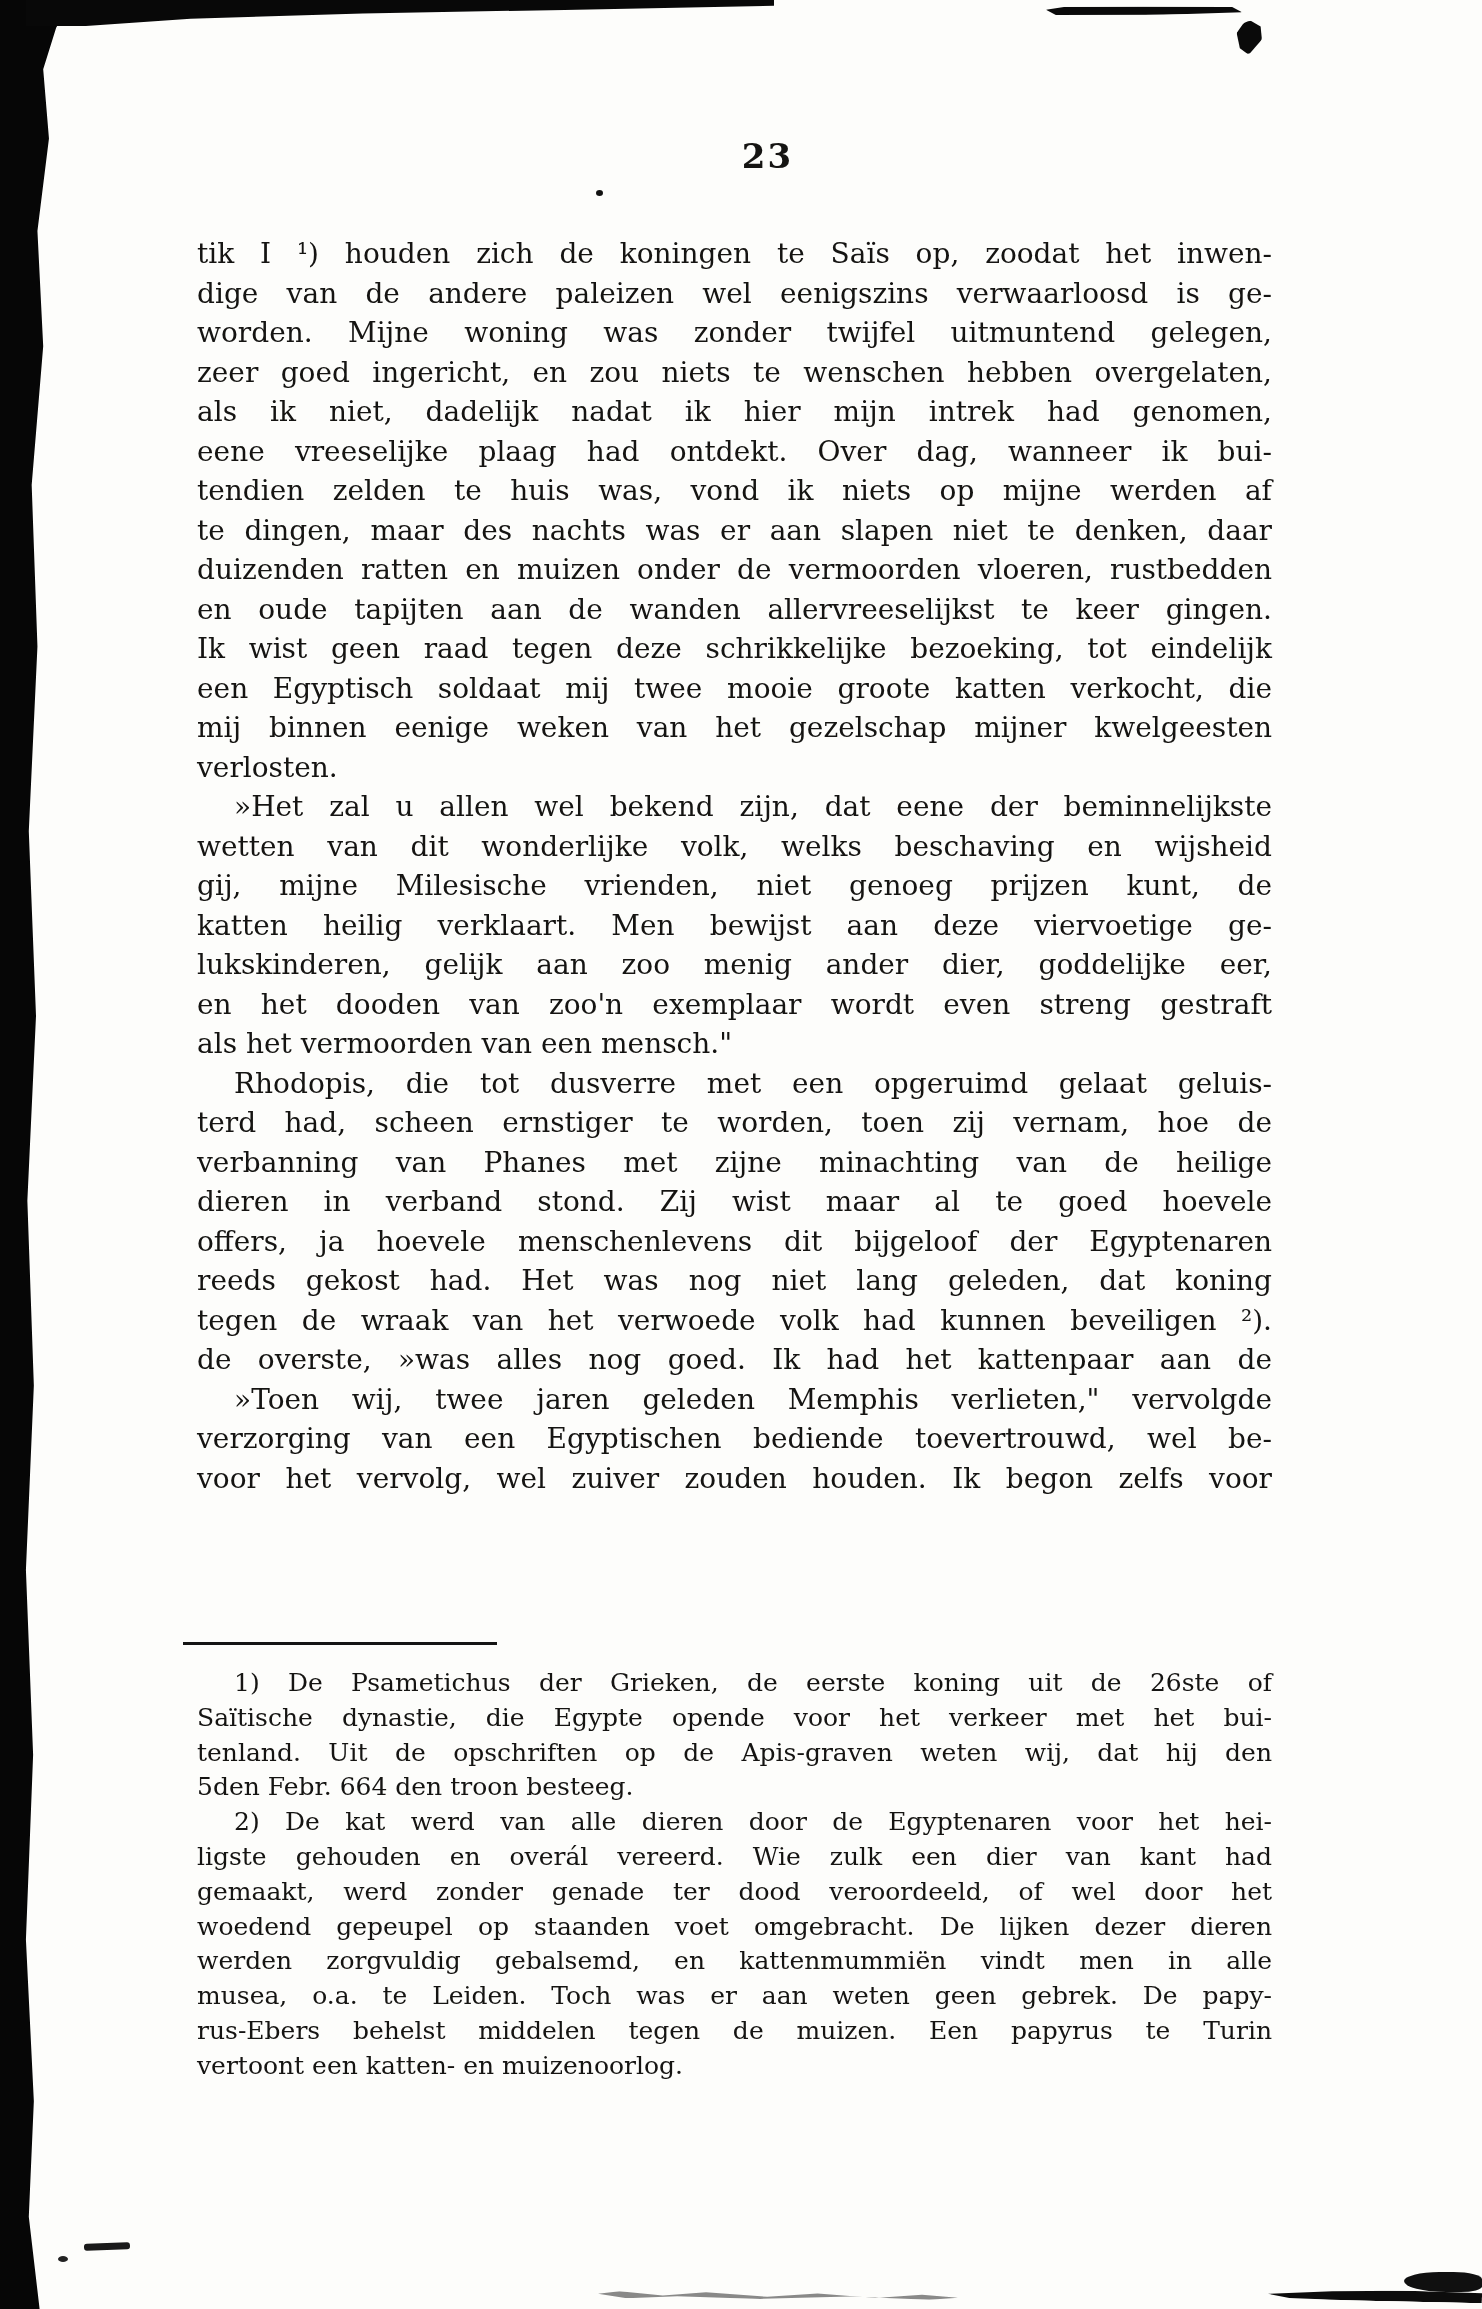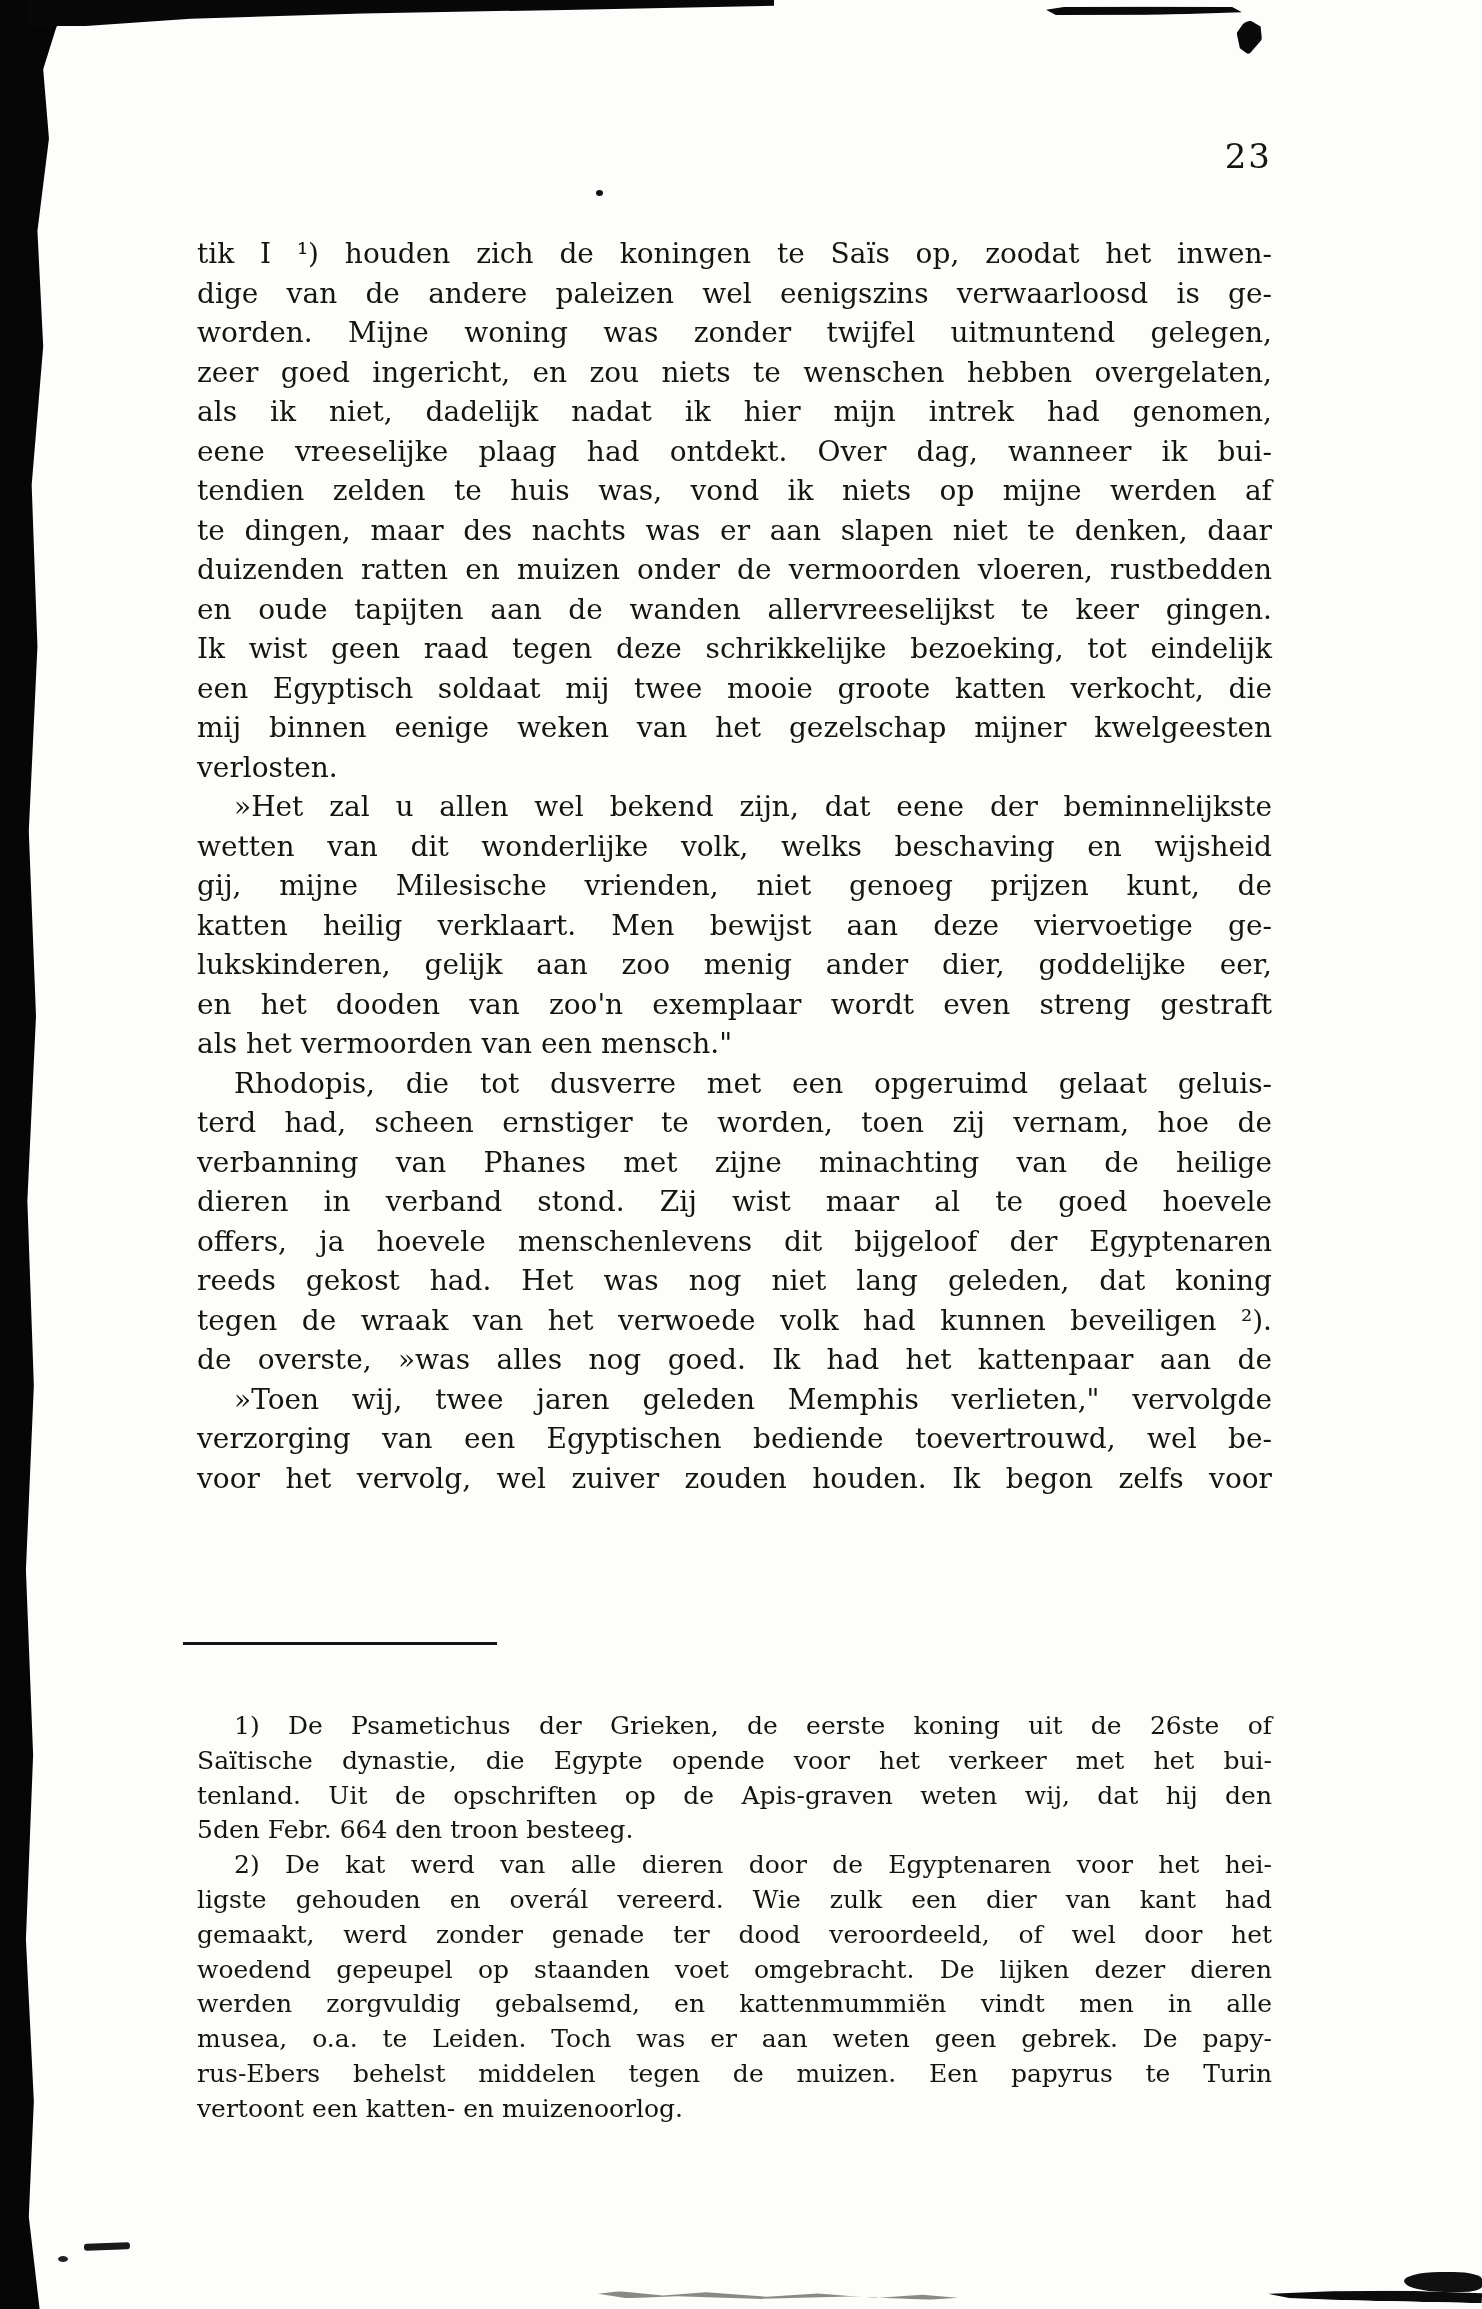--- a/index.html
+++ b/index.html
@@ -37,33 +37,33 @@
   .bottom-dot-left{position:absolute;left:58px;top:2256px;width:10px;height:6px;background:#222;border-radius:50%;}
   .bottom-smudge-center{position:absolute;left:598px;top:2292px;width:360px;height:7px;background:#2a2a2a;border-radius:3px;opacity:.55;transform:rotate(.3deg);
     clip-path:polygon(0 40%,6% 0,18% 60%,30% 10%,47% 70%,61% 20%,77% 80%,90% 30%,100% 70%,92% 100%,70% 60%,45% 100%,22% 70%,8% 100%);}
   .bottom-streak-right{position:absolute;left:1268px;top:2290px;width:214px;height:11px;background:#0c0c0c;transform:rotate(1.2deg);
     clip-path:polygon(0 55%,30% 20%,65% 0,100% 10%,100% 100%,40% 100%,10% 90%);}
   .bottom-blot-right{position:absolute;left:1404px;top:2272px;width:78px;height:20px;background:#101010;border-radius:50% 40% 30% 60%;}
 
   
   .page-number{
     position:absolute;left:197px;top:136px;width:1075px;
-    text-align:right;text-indent:66px;
-    font-size:34px;letter-spacing:2px;
+    text-align:center;text-indent:66px;
+    font-size:34px;letter-spacing:2px;font-weight:bold;
   }
   .body-text{
     position:absolute;left:197px;top:222px;width:1075px;
     font-size:28px;line-height:39.5px;margin-top:12px;
   }
   .footnote-rule{
     position:absolute;left:183px;top:1642px;width:314px;height:3px;background:#141414;
   }
   .footnotes{
     position:absolute;left:197px;top:1666px;width:1075px;
-    font-size:25px;line-height:34.8px;margin-top:43px;
+    font-size:25px;line-height:34.8px;
   }
   .line{
     text-align:justify;text-align-last:justify;
     -moz-text-align-last:justify;
   }
   .line.short{text-align-last:left;}
   .line.indent{text-indent:37px;}
 </style>
 </head>
 <body>

